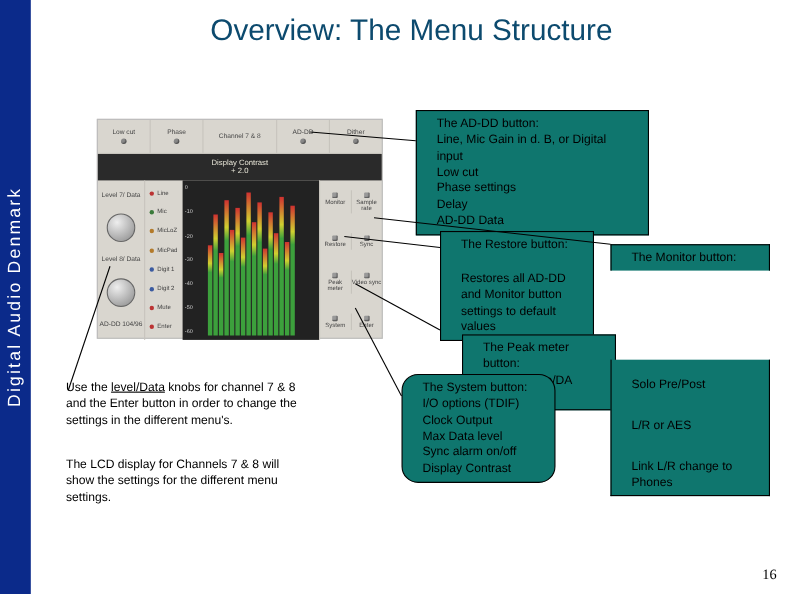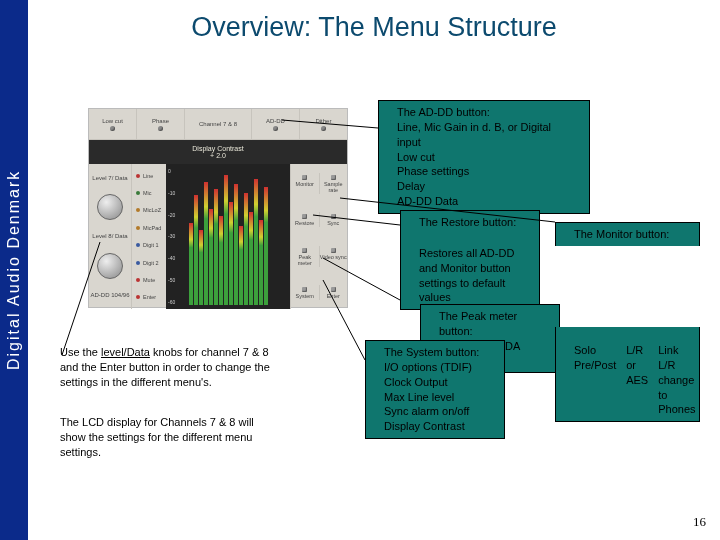--- a/index.html
+++ b/index.html
@@ -329,36 +329,36 @@
     </div>
 </div>
 
 <div class="box" style="left:400px; top:304px; width:140px;margin-left:20px;">
   <span class="lead">The Peak meter button:</span>
   <div id="peak-lines">
       <div>AD-D source/DA source</div>
     </div>
 </div>
 
-<div class="box" style="left:365px; top:340px; width:140px;">
+<div class="box" style="left:365px; top:340px; width:140px;border-radius:15px;">
   <span class="lead">The System button:</span>
   <div id="system-lines">
       <div>I/O options (TDIF)</div>
       <div>Clock Output</div>
-      <div>Max Line level</div>
+      <div>Max Data level</div>
       <div>Sync alarm on/off</div>
       <div>Display Contrast</div>
     </div>
 </div>
 
 <div class="box" style="left:555px; top:222px; width:145px; border-bottom:none;">
   <span class="lead">The Monitor button:</span>
 </div>
 <div class="box" style="left:555px; top:327px; width:145px; border-top:none; padding-top:16px;">
-  <div id="monitor-extra" style="display:flex; flex-direction:row; gap:10px;">
+  <div id="monitor-extra" style="display:flex; flex-direction:column; gap:22px;">
       <div>Solo Pre/Post</div>
       <div>L/R or AES</div>
       <div>Link L/R change to Phones</div>
     </div>
 </div>
 
 <div class="note" style="left:60px; top:345px; width:210px;" id="note1">Use the <span class="u">level/Data</span> knobs for channel 7 &amp; 8 and the Enter button in order to change the settings in the different menu's.</div>
 <div class="note" style="left:60px; top:415px; width:210px;">The LCD display for Channels 7 &amp; 8 will show the settings for the different menu settings.</div>
 
 <div class="pagenum">16</div>

